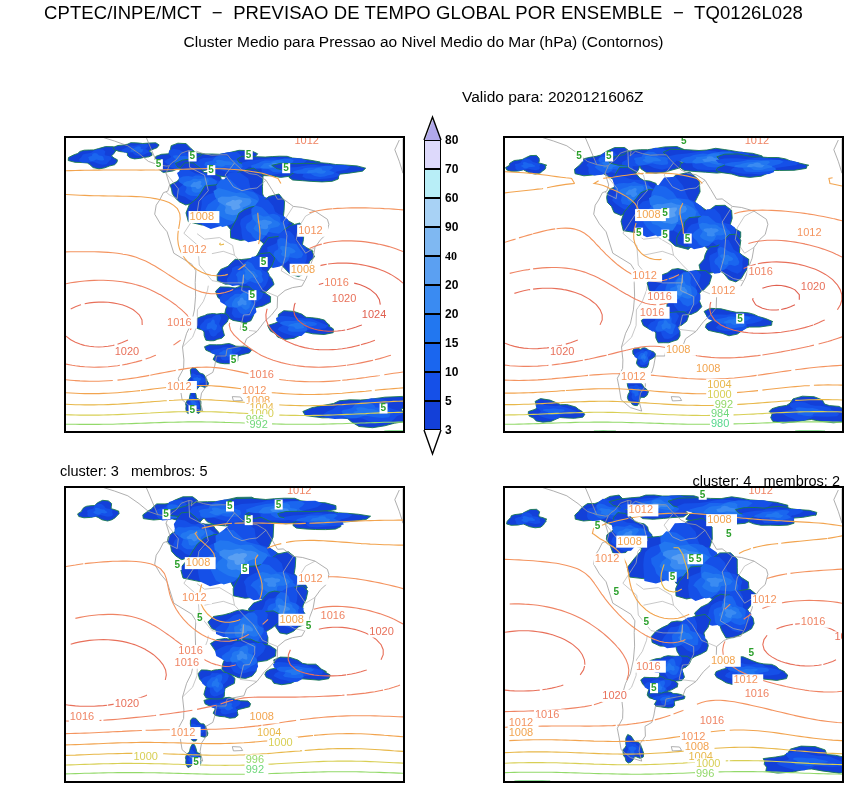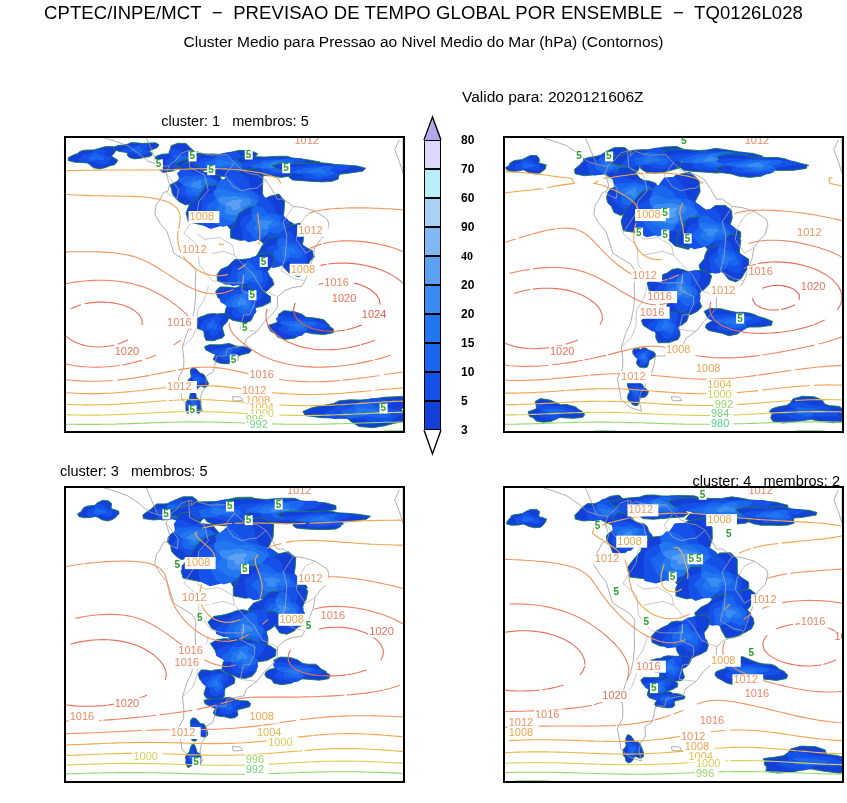--- a/index.html
+++ b/index.html
@@ -15,21 +15,21 @@
   .xtick{position:absolute;top:100%;margin-top:1px;transform:translateX(-50%);
          font-size:9px;font-weight:bold;letter-spacing:-.3px;white-space:nowrap;}
   .ytk-m{position:absolute;left:-5px;width:5px;height:1px;background:#000;}
   .xtk-m{position:absolute;bottom:-5px;width:1px;height:5px;background:#000;}
 
   
   .cbar{position:absolute;}
   .cb-band{position:absolute;left:0;width:100%;border-top:1.4px solid #000;border-bottom:1.4px solid #000;
            box-sizing:border-box;}
   .cb-side{position:absolute;top:0;bottom:0;width:1.4px;background:#000;}
-  .cb-lab{position:absolute;left:100%;margin-left:20px;transform:translateY(-50%);
+  .cb-lab{position:absolute;left:100%;margin-left:4px;transform:translateY(-50%);
           font-size:12px;font-weight:bold;white-space:nowrap;}
   .cb-arrow{position:absolute;left:50%;transform:translateX(-50%);width:0;height:0;}
 
   
   svg.mapsvg{position:absolute;inset:0;width:100%;height:100%;display:block;}
   .iso{fill:none;stroke-width:1.1;}
   .coast{fill:none;stroke:#9a9a9a;stroke-width:.8;}
   .border{fill:none;stroke:#b0b0b0;stroke-width:.7;}
   .isolab{font-size:11px;font-family:"Liberation Sans",sans-serif;}
   .preciplab{font-size:10px;font-weight:bold;fill:#2ca02c;font-family:"Liberation Sans",sans-serif;}
@@ -39,21 +39,20 @@
 <body>
 
 <div id="root">
 
   <div class="txt t-main" style="left:0px;top:2px;width:847px;text-align:center;">CPTEC/INPE/MCT  −  PREVISAO DE TEMPO GLOBAL POR ENSEMBLE  −  TQ0126L028</div>
 
   <div class="txt t-sub" style="left:0px;top:33px;width:847px;text-align:center;">Cluster Medio para Pressao ao Nivel Medio do Mar (hPa) (Contornos)</div>
 
   <div class="txt t-date" style="left:438px;top:88px;margin-left:24px;">Valido para: 2020121606Z</div>
 
-  <div class="txt t-cl" style="left:60px;top:113px;width:350px;text-align:center;">cluster: 1   membros: 5</div>
   <div class="txt t-cl" style="left:60px;top:463px;width:350px;">cluster: 3   membros: 5</div>
   <div class="txt t-cl" style="left:490px;top:473px;width:350px;text-align:right;">cluster: 4   membros: 2</div>
 
   <div class="plotbox" id="p1" style="left:64px;top:136px;width:341px;height:297px;">
       <svg class="mapsvg" viewBox="0 0 337 293" preserveAspectRatio="none">
         <g>
           <path d="M142.3 21.5 L142.5 18.4 L138.2 15.9 L131.2 15.1 L128.1 13.2 L124.9 10.4 L120.1 5.6 L111.9 5.2 L105.2 7.7 L104.0 13.1 L102.6 15.8 L95.5 16.3 L89.8 18.4 L89.1 21.5 L91.5 24.4 L91.1 27.7 L92.8 31.3 L97.3 34.5 L107.0 32.9 L114.0 29.8 L118.0 29.0 L123.8 31.2 L133.7 33.6 L140.8 31.9 L143.8 28.4 L141.6 24.5 L143.0 21.5 Z" fill="#1340d8" stroke="#1a7a50" stroke-width="0.9"></path>
           <path d="M135.3 21.5 L131.9 19.6 L130.2 17.9 L128.2 16.4 L124.4 15.8 L121.1 15.2 L117.9 14.4 L113.7 12.0 L107.8 11.1 L103.0 12.5 L102.7 15.8 L105.3 18.8 L104.1 20.1 L100.9 21.5 L98.3 23.6 L100.4 25.4 L103.1 27.0 L104.6 29.4 L108.7 30.7 L113.6 31.1 L117.8 28.4 L119.9 26.3 L122.7 26.1 L130.0 27.4 L135.0 26.2 L137.1 24.0 L135.4 21.5 Z" fill="#1550e8" stroke="none" stroke-width="0"></path>
           <path d="M127.7 21.5 L126.4 20.3 L123.7 19.6 L122.3 18.9 L120.7 18.3 L119.0 17.8 L117.0 18.0 L115.2 18.2 L112.9 17.5 L109.9 17.2 L107.1 17.7 L107.3 19.3 L109.2 20.7 L110.3 21.5 L109.0 22.3 L108.0 23.5 L108.6 24.6 L110.7 25.2 L112.9 25.5 L114.9 26.3 L117.3 26.3 L119.1 25.3 L119.7 24.0 L120.3 23.3 L122.4 23.1 L125.7 22.6 L127.6 21.5 Z" fill="#1a66ef" stroke="none" stroke-width="0"></path>
           <path d="M185.1 25.4 L184.7 23.3 L187.7 20.4 L191.7 15.8 L185.3 12.7 L173.1 12.3 L161.2 15.1 L153.7 16.3 L145.9 16.0 L136.6 16.0 L132.6 18.6 L127.8 20.5 L116.4 22.2 L109.4 25.4 L111.7 28.9 L121.5 31.3 L135.9 31.3 L143.5 31.6 L146.2 34.5 L152.5 37.8 L162.7 39.4 L172.8 38.2 L179.1 35.3 L187.7 33.8 L191.1 31.0 L191.9 28.1 L183.7 25.4 Z" fill="#1340d8" stroke="#1a7a50" stroke-width="0.9"></path>

